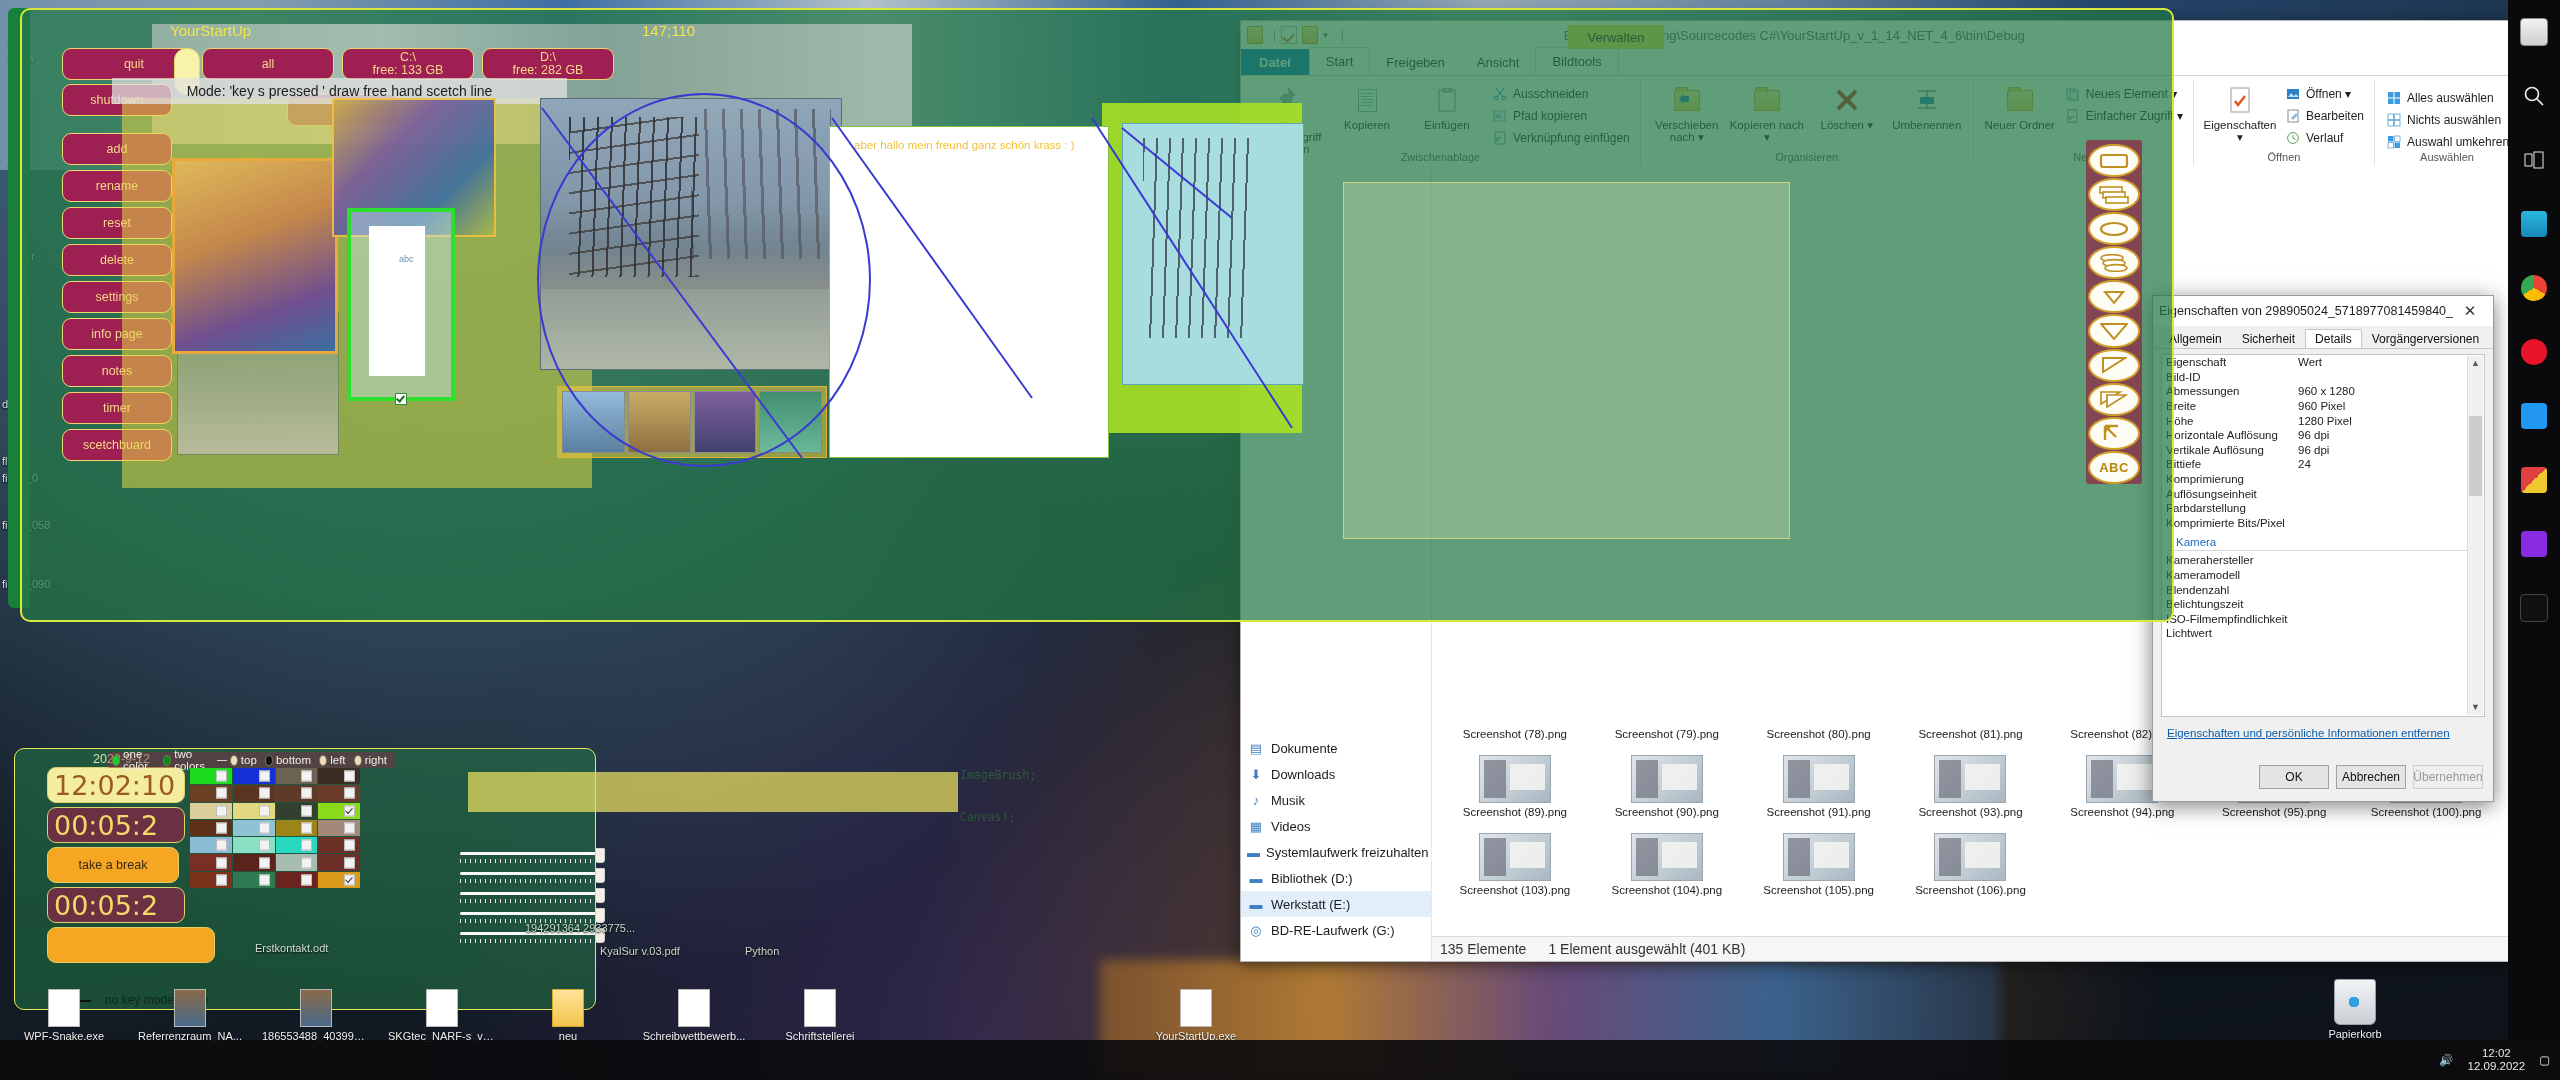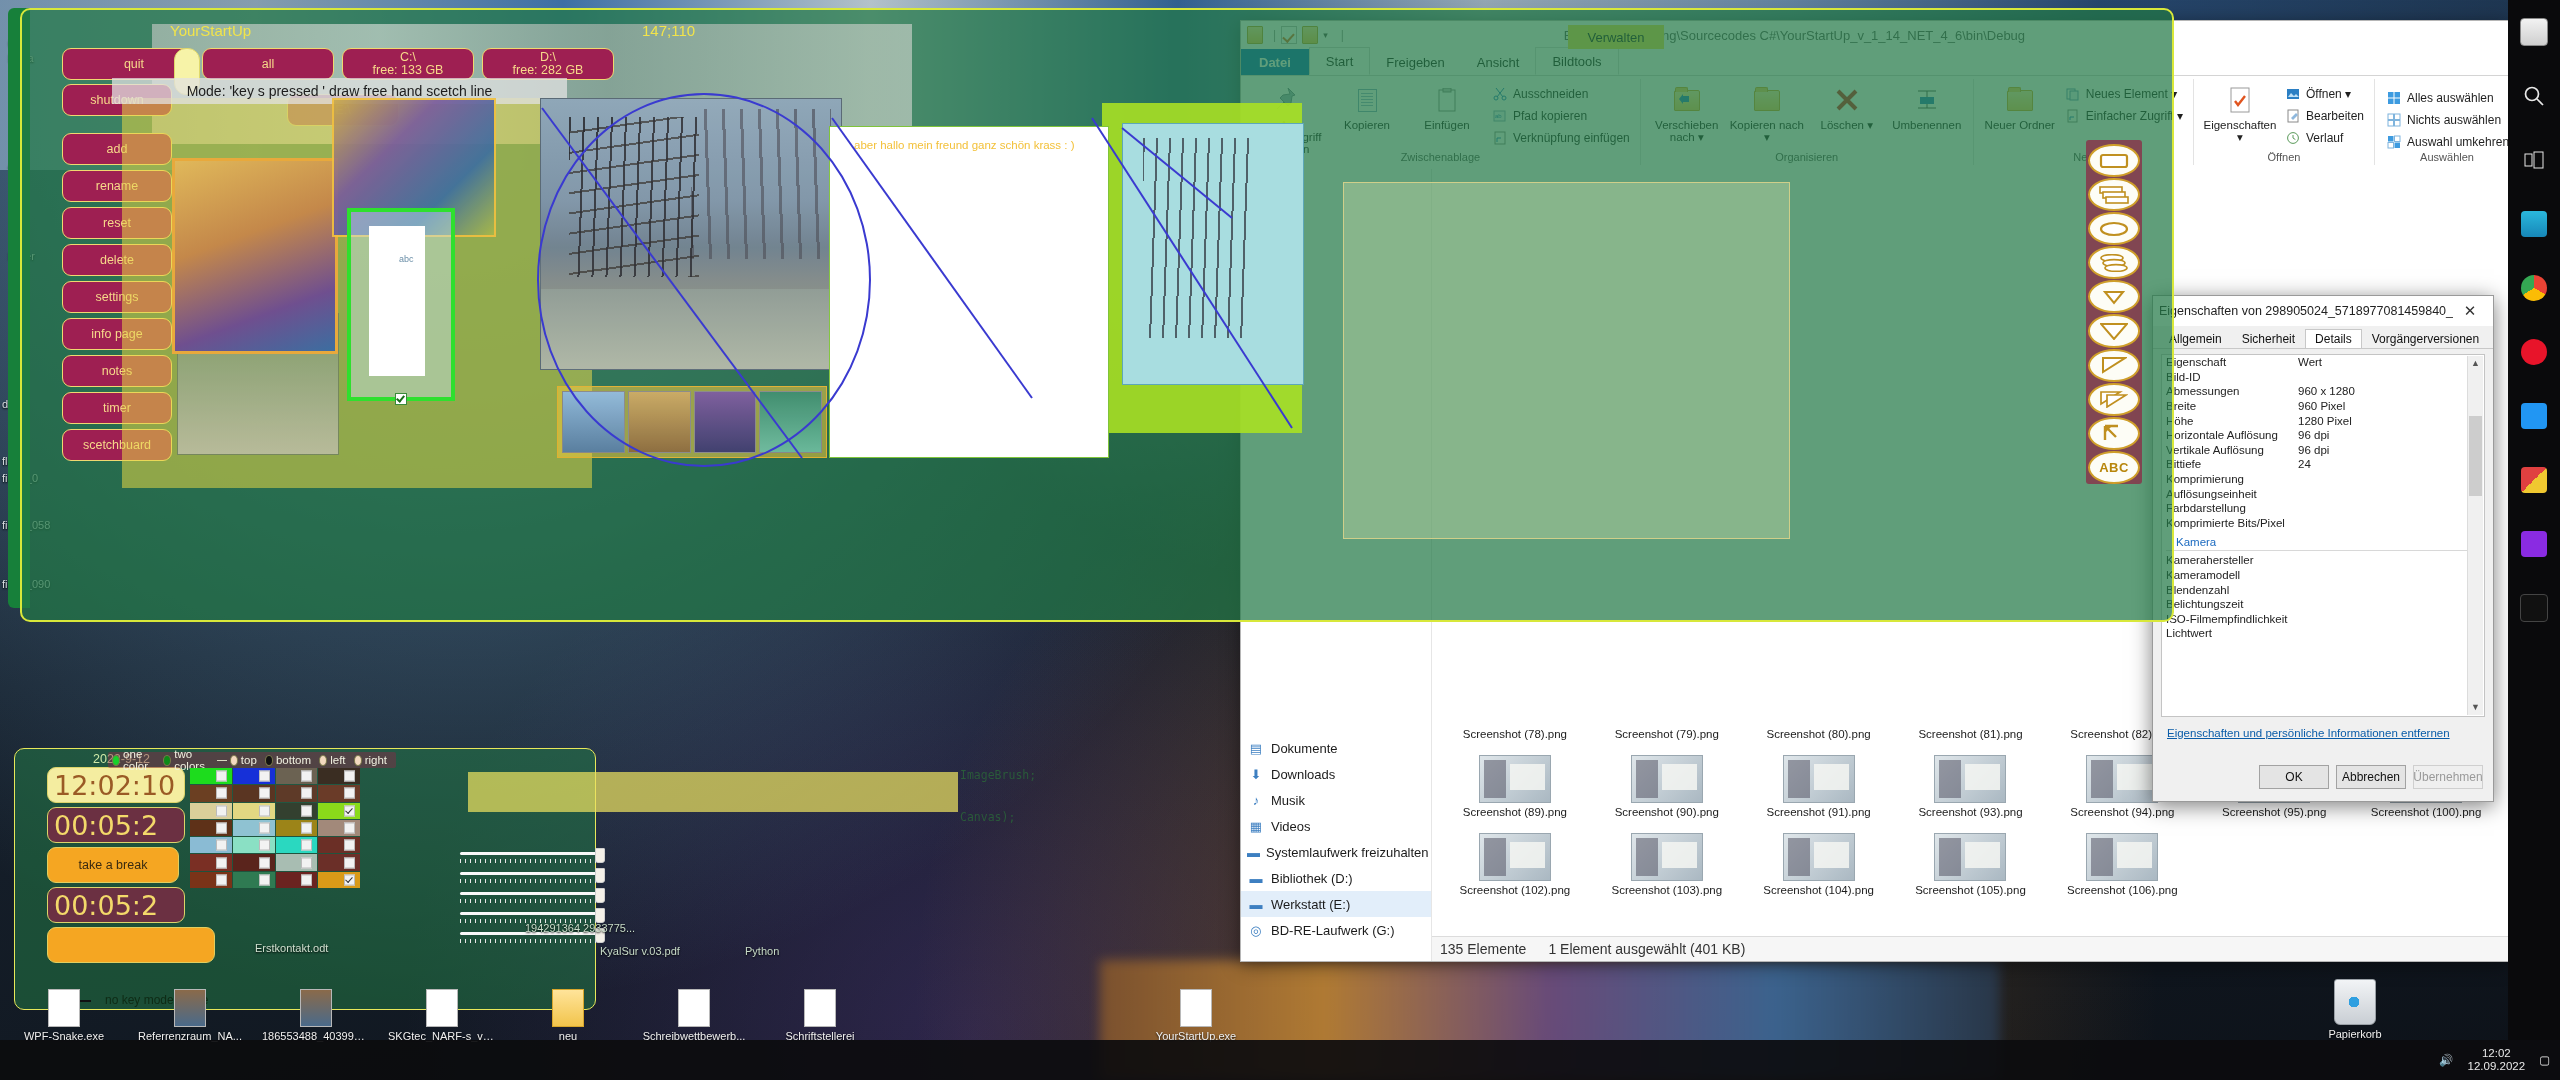--- a/index.html
+++ b/index.html
@@ -619,24 +619,20 @@
             <div class="fthumb"></div>
             <div class="fname">Screenshot (95).png</div>
           </div>
 
         <div class="fcell">
             <div class="fthumb"></div>
             <div class="fname">Screenshot (100).png</div>
           </div>
         <div class="fcell">
             <div class="fthumb"></div>
-            <div class="fname">Screenshot (102).png</div>
-          </div>
-        <div class="fcell">
-            <div class="fthumb"></div>
             <div class="fname">Screenshot (103).png</div>
           </div>
         <div class="fcell">
             <div class="fthumb"></div>
             <div class="fname">Screenshot (104).png</div>
           </div>
         <div class="fcell">
             <div class="fthumb"></div>
             <div class="fname">Screenshot (105).png</div>
           </div>

